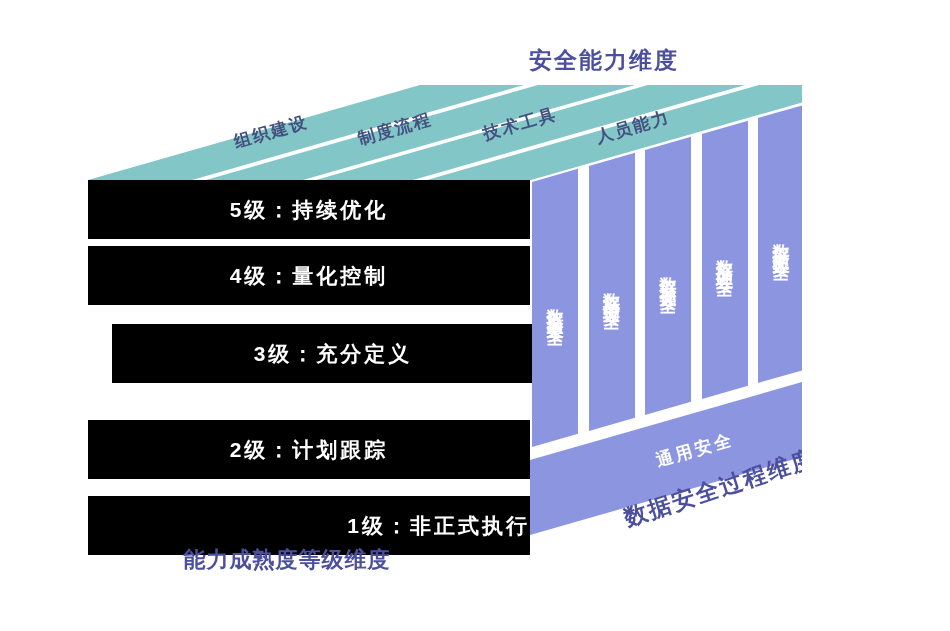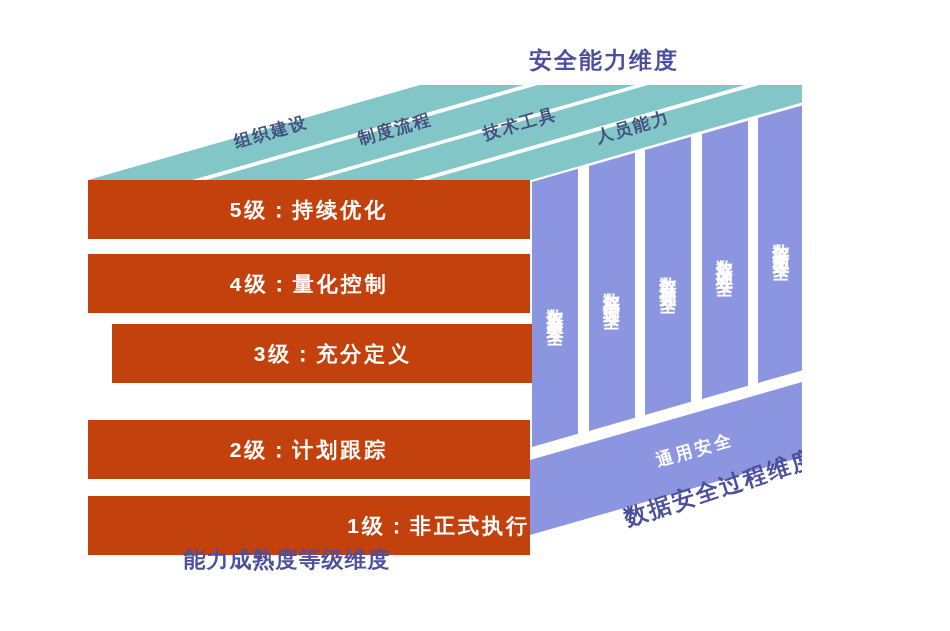--- a/index.html
+++ b/index.html
@@ -13,21 +13,21 @@
     position:absolute;top:85px;height:95px;background:#82c6c8;
     transform:skewX(-74.03deg);transform-origin:top left;
   }
   .cap-label{
     position:absolute;color:#44507e;font-weight:bold;font-size:17px;letter-spacing:2px;
     white-space:nowrap;transform:translate(-50%,-50%) rotate(-16deg);
   }
 
   
   .lvl-bar{
-    position:absolute;left:88px;width:442px;height:59px;background:#c2410c;
+    position:absolute;left:88px;width:442px;height:59px;background:#000000;
     display:flex;align-items:center;justify-content:center;
   }
   .lvl-label{
     color:#ffffff;font-weight:bold;font-size:21px;letter-spacing:3px;white-space:nowrap;
   }
 
   
   .proc-bar{
     position:absolute;width:46px;height:265px;background:#8b95e0;
     transform:skewY(-16deg);transform-origin:top left;
@@ -70,21 +70,21 @@
   <div class="cap-stripe" style="left:758.5px;width:103.5px;"></div>
 
   <div class="cap-label" style="left:271px;top:132px;">组织建设</div>
   <div class="cap-label" style="left:395px;top:129px;">制度流程</div>
   <div class="cap-label" style="left:520px;top:124px;">技术工具</div>
   <div class="cap-label" style="left:633px;top:127px;">人员能力</div>
 
   <div class="lvl-bar" style="top:180px;">
     <span class="lvl-label">5级：持续优化</span>
   </div>
-  <div class="lvl-bar" style="top:254px;font-family:Liberation Mono, monospace;">
+  <div class="lvl-bar" style="top:246px;">
     <span class="lvl-label">4级：量化控制</span>
   </div>
   <div class="lvl-bar" style="top:324px;margin-left:24px;">
     <span class="lvl-label">3级：充分定义</span>
   </div>
   <div class="lvl-bar" style="top:420px;">
     <span class="lvl-label">2级：计划跟踪</span>
   </div>
   <div class="lvl-bar" style="top:496px;justify-content:flex-end;">
     <span class="lvl-label">1级：非正式执行</span>

